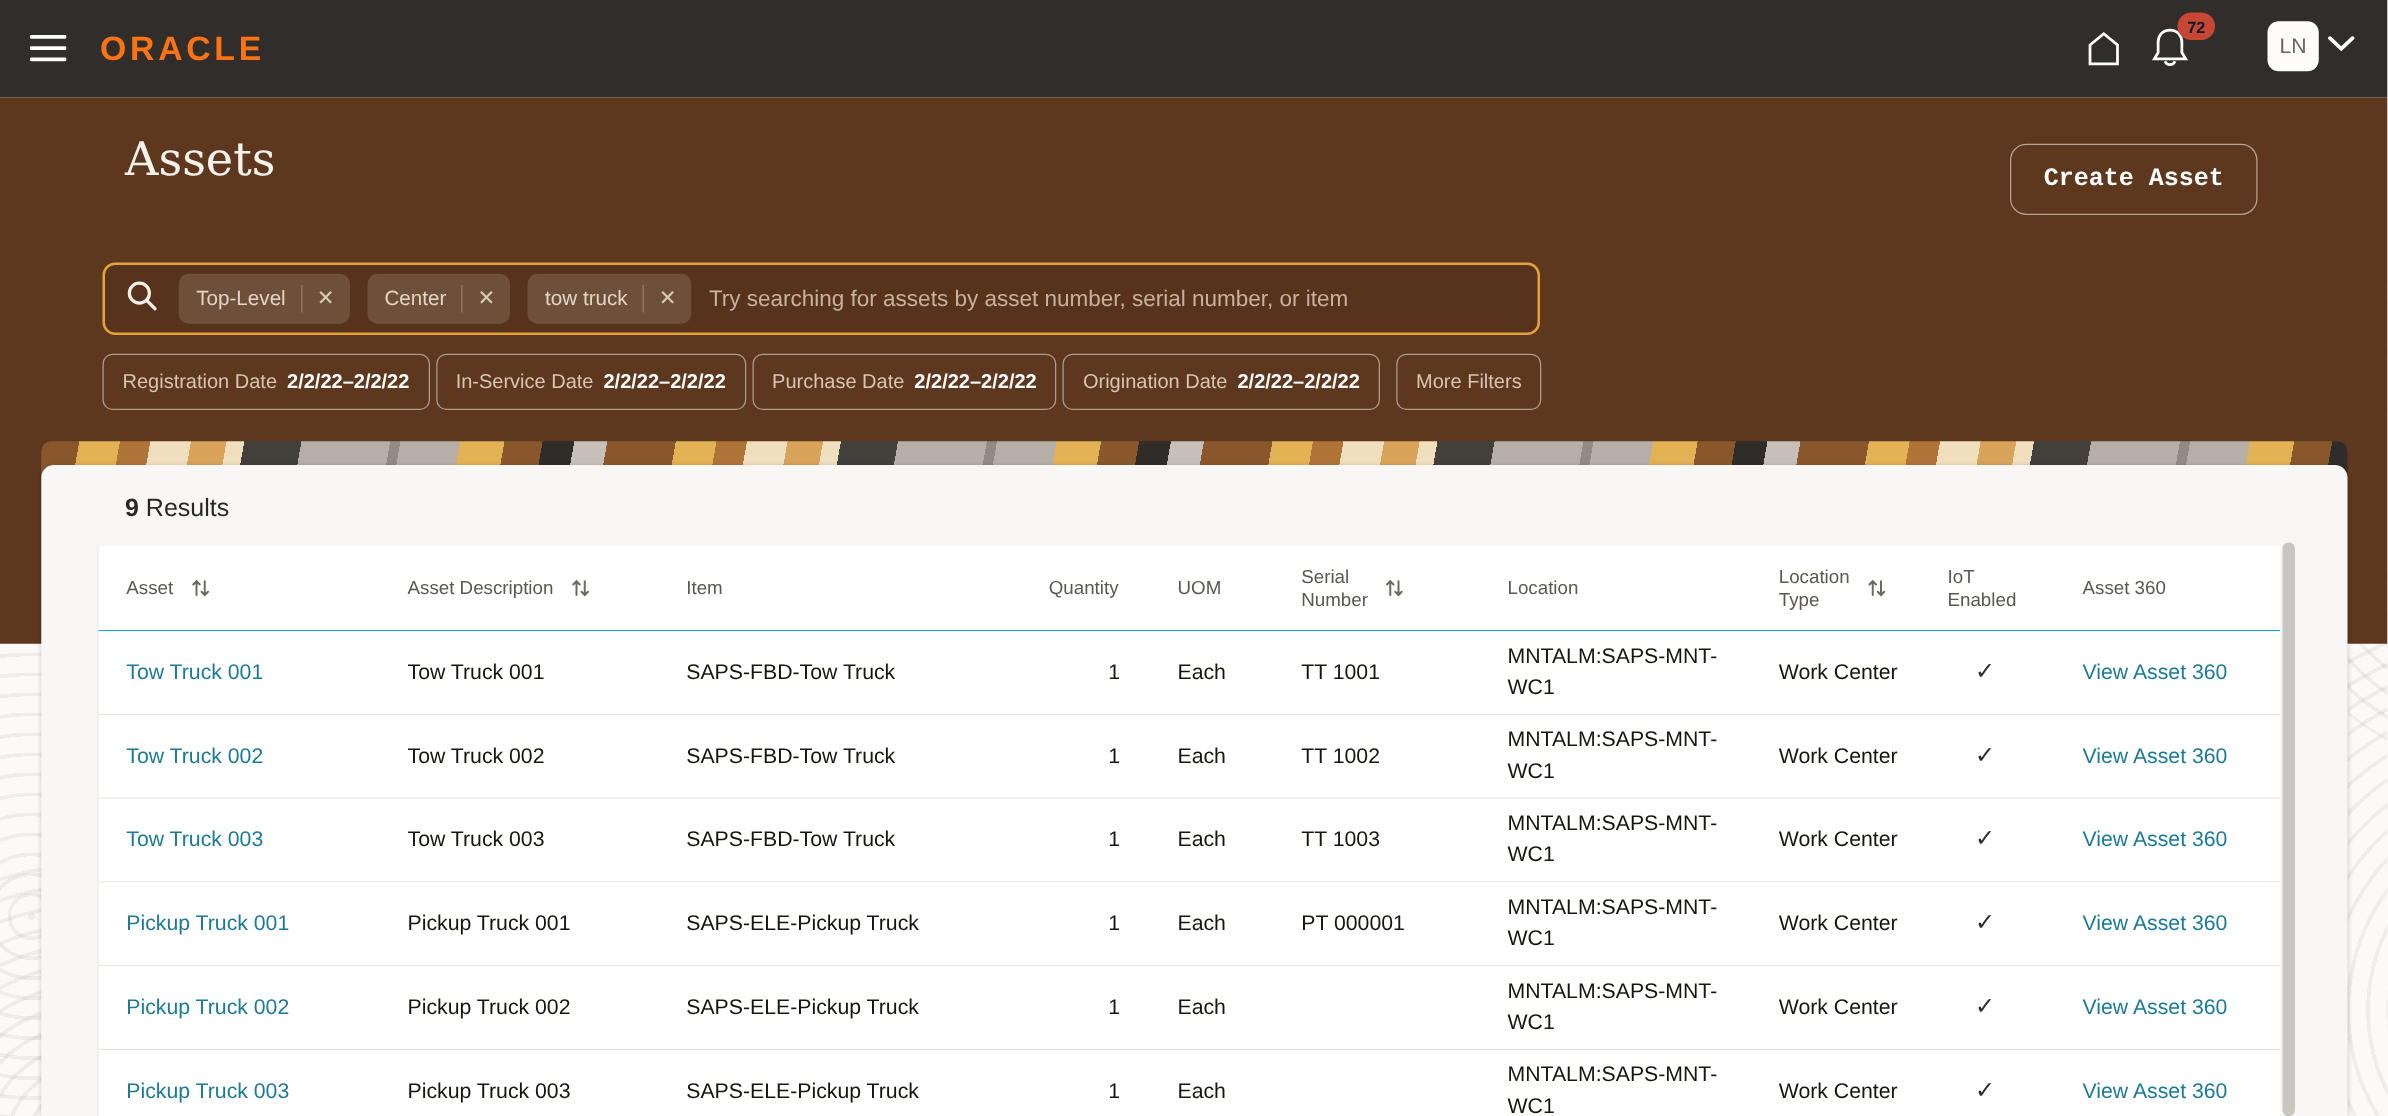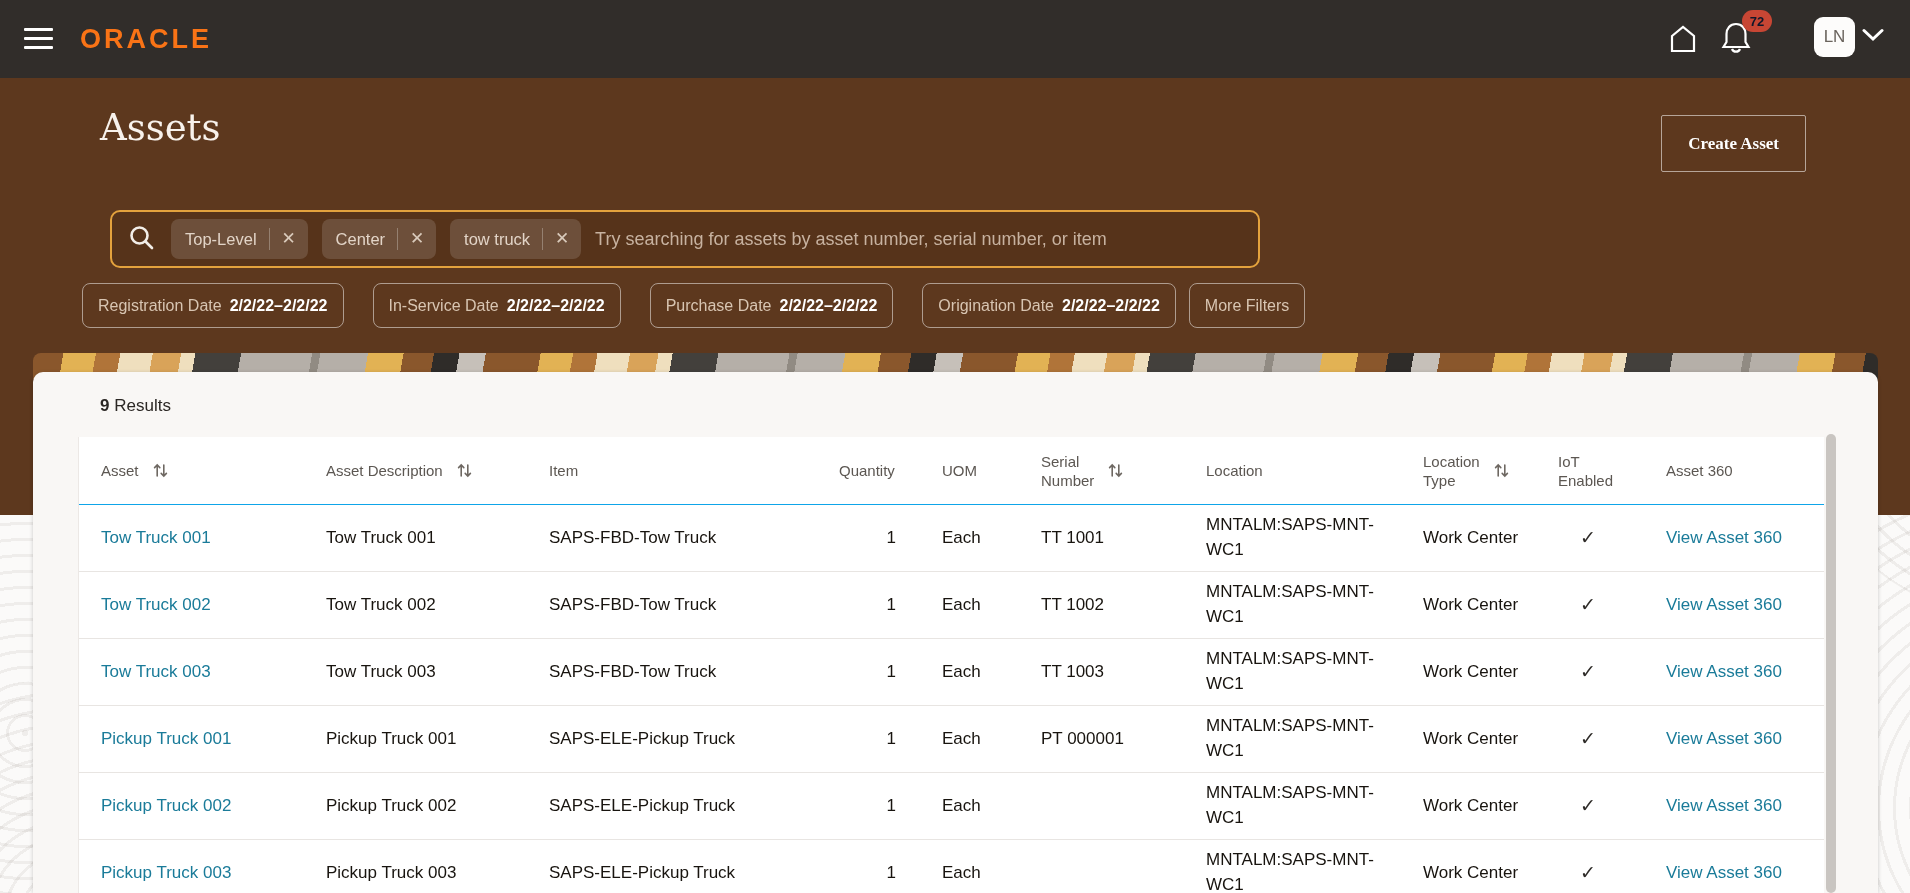--- a/index.html
+++ b/index.html
@@ -51,28 +51,28 @@
 
   
   .hero { position:absolute; top:78px; left:0; width:1910px; height:437px; z-index:5; }
   .page-title {
     position:absolute; left:100px; top:28px;
     font-family:"DejaVu Serif","Liberation Serif",serif;
     font-weight:400; font-size:37px; color:#F8F2EC;
   }
   .create-btn {
     position:absolute; right:104px; top:37px; height:57px; padding:0 26px;
-    background:transparent; border:1px solid rgba(255,255,255,0.55); border-radius:2px;
-    color:#FFFFFF; font-size:17px; font-weight:700; font-family:Liberation Serif, serif; cursor:pointer;
+    background:transparent; border:1px solid rgba(255,255,255,0.55); border-radius:13px;
+    color:#FFFFFF; font-size:20px; font-weight:700; font-family:Liberation Mono, monospace; cursor:pointer;
   }
 
   .search-bar {
     position:absolute; left:82px; top:132px; width:1150px; height:58px;
     border:2px solid var(--accent-border,#E3A23D); border-radius:10px;
-    background:#56331A; display:flex; align-items:center; padding:0 14px 0 16px;margin-left:28px;
+    background:#56331A; display:flex; align-items:center; padding:0 14px 0 16px;
   }
   .search-icon { flex:0 0 auto; margin-right:16px; }
   .chip {
     display:flex; align-items:center; height:40px; padding:0 4px 0 14px;
     background:rgba(255,255,255,0.14); border-radius:8px; margin-right:14px;
     color:#E2D4C7; font-size:16.5px; white-space:nowrap;
   }
   .chip-divider { width:1px; height:22px; background:rgba(255,255,255,0.28); margin:0 4px 0 12px; }
   .chip-x { background:none; border:none; color:#D9CABB; font-size:17px; cursor:pointer;
     width:30px; height:30px; line-height:30px; }
@@ -100,21 +100,21 @@
       #8A572C 0 30px, #E2B254 30px 62px, #B07439 62px 86px, #EFDFBE 86px 118px,
       #D9A359 118px 146px, #EFDFBE 146px 160px, #43403C 160px 205px, #B5AFA8 205px 275px,
       #918B83 275px 283px, #B5AFA8 283px 330px, #E2B254 330px 365px, #8A572C 365px 395px,
       #2F2C29 395px 420px, #C6C0B9 420px 446px, #8A572C 446px 470px);
   }
   .card {
     position:absolute; left:33px; top:372px; width:1845px; height:521px;
     background:#F9F7F5; border-radius:10px 10px 0 0; z-index:10; overflow:hidden;
     box-shadow:0 1px 4px rgba(0,0,0,0.2);
   }
-  .results-count { position:absolute; left:67px; top:24px; font-size:17px; color:#2B2724; }
+  .results-count { position:absolute; left:67px; top:24px; font-size:20px; color:#2B2724; }
   .results-count b { font-weight:700; }
 
   .table { position:absolute; left:45px; top:65px; width:1746px; border-left:1px solid #ECE8E5; }
   .trow { display:grid;
     grid-template-columns:225px 223px 290px 103px 99px 165px 217px 135px 108px 181px;
     background:#FFFFFF; align-items:center; }
   .thead { height:68px; border-bottom:1px solid #0ea5e9; }
   .tbody .trow { height:67px; border-bottom:1px solid #E8E5E2; }
   .th { display:flex; align-items:center; gap:14px; padding-left:22px;
     color:#5C5752; font-size:15px; line-height:19px; white-space:pre-line; cursor:default; }
@@ -194,21 +194,21 @@
   <span class="chip" data-interactable="false">
     <span data-interactable="false">tow truck</span>
     <span class="chip-divider" data-interactable="false"></span>
     <button class="chip-x" data-interactable="true">✕</button>
   </span>
 </span>
     <input class="search-input" type="text" data-interactable="true" placeholder="Try searching for assets by asset number, serial number, or item" style="">
   </div>
 
   <div class="filters" data-interactable="false">
-    <span data-interactable="false" style="display:flex;gap:29px;">
+    <span data-interactable="false" style="display:flex;gap:5px;">
   <button class="filter-chip" data-interactable="true">
     <span class="filter-label" data-interactable="false">Registration Date</span>
     <span class="filter-value" data-interactable="false">2/2/22–2/2/22</span>
   </button>
 
   <button class="filter-chip" data-interactable="true">
     <span class="filter-label" data-interactable="false">In-Service Date</span>
     <span class="filter-value" data-interactable="false">2/2/22–2/2/22</span>
   </button>
 

